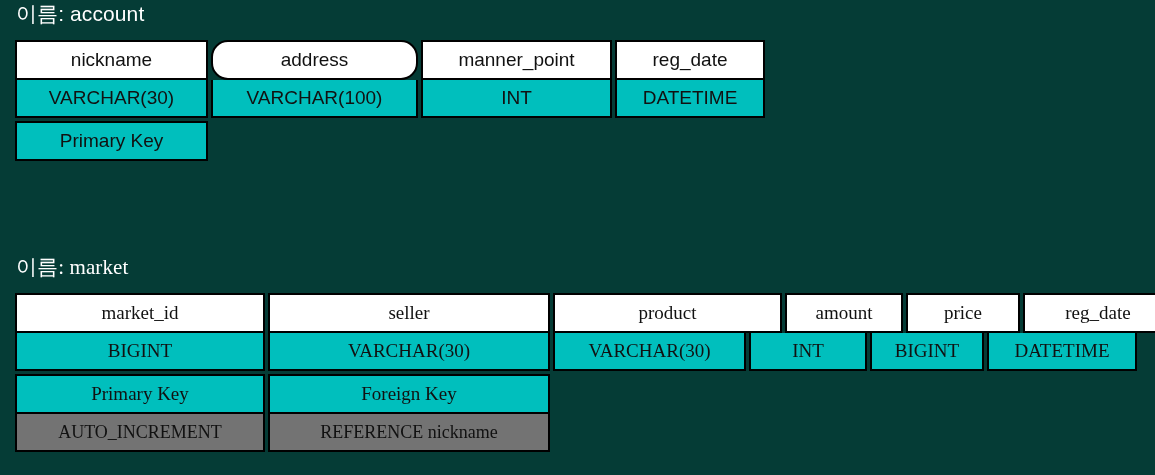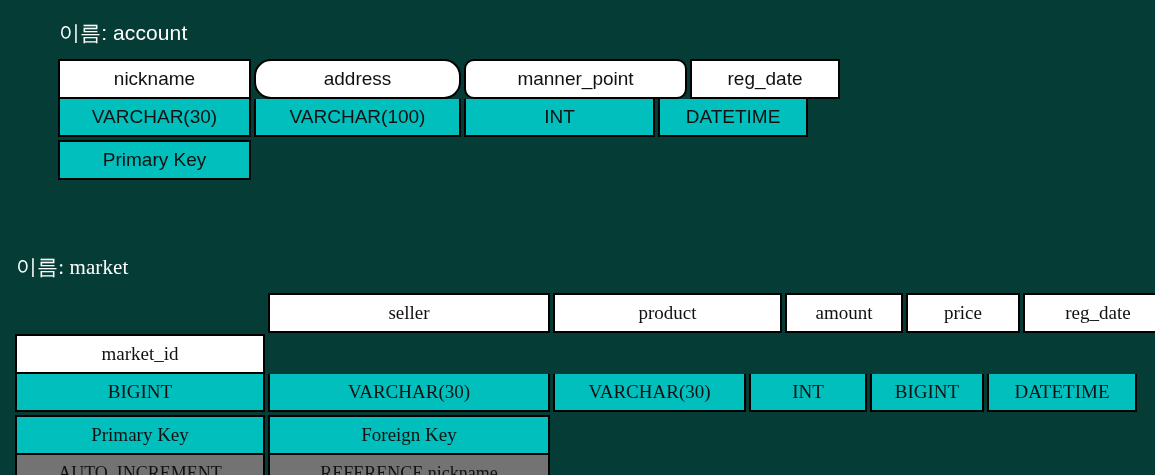--- a/index.html
+++ b/index.html
@@ -90,30 +90,30 @@
 
   .cell.tight {
     font-size: 18px;
   }
 </style>
 </head>
 <body>
 
 <div class="canvas">
 
-  <div class="table-block" style="left:0px; top:20px;padding-left:43px;">
+  <div class="table-block" style="left:0px; top:1px;">
 
     <div class="table-title">이름: account</div>
 
     <div class="grid">
 
       <div class="row">
         <div class="cell name" style="width:193px; margin-left:15px;">nickname</div>
         <div class="cell name" style="width:207px;border-radius:17px;">address</div>
-        <div class="cell name" style="width:223px;border-radius:10px;">manner_point</div>
+        <div class="cell name" style="width:191px;">manner_point</div>
         <div class="cell name" style="width:150px;">reg_date</div>
       </div>
 
       <div class="row">
         <div class="cell type" style="width:193px; margin-left:15px;">VARCHAR(30)</div>
         <div class="cell type" style="width:207px;">VARCHAR(100)</div>
         <div class="cell type" style="width:191px;">INT</div>
         <div class="cell type" style="width:150px;">DATETIME</div>
       </div>
 
@@ -124,21 +124,21 @@
     </div>
   </div>
 
   <div class="table-block" style="left:0px; top:254px;font-family:Liberation Serif, serif;">
 
     <div class="table-title">이름: market</div>
 
     <div class="grid">
 
       <div class="row">
-        <div class="cell name" style="width:250px; margin-left:15px;margin-top:41px;">market_id</div>
+        <div class="cell name" style="width:250px; margin-left:15px;">market_id</div>
         <div class="cell name" style="width:282px;">seller</div>
         <div class="cell name" style="width:229px;">product</div>
         <div class="cell name" style="width:118px;">amount</div>
         <div class="cell name" style="width:114px;">price</div>
         <div class="cell name" style="width:150px;">reg_date</div>
       </div>
 
       <div class="row">
         <div class="cell type" style="width:250px; margin-left:15px;">BIGINT</div>
         <div class="cell type" style="width:282px;">VARCHAR(30)</div>

